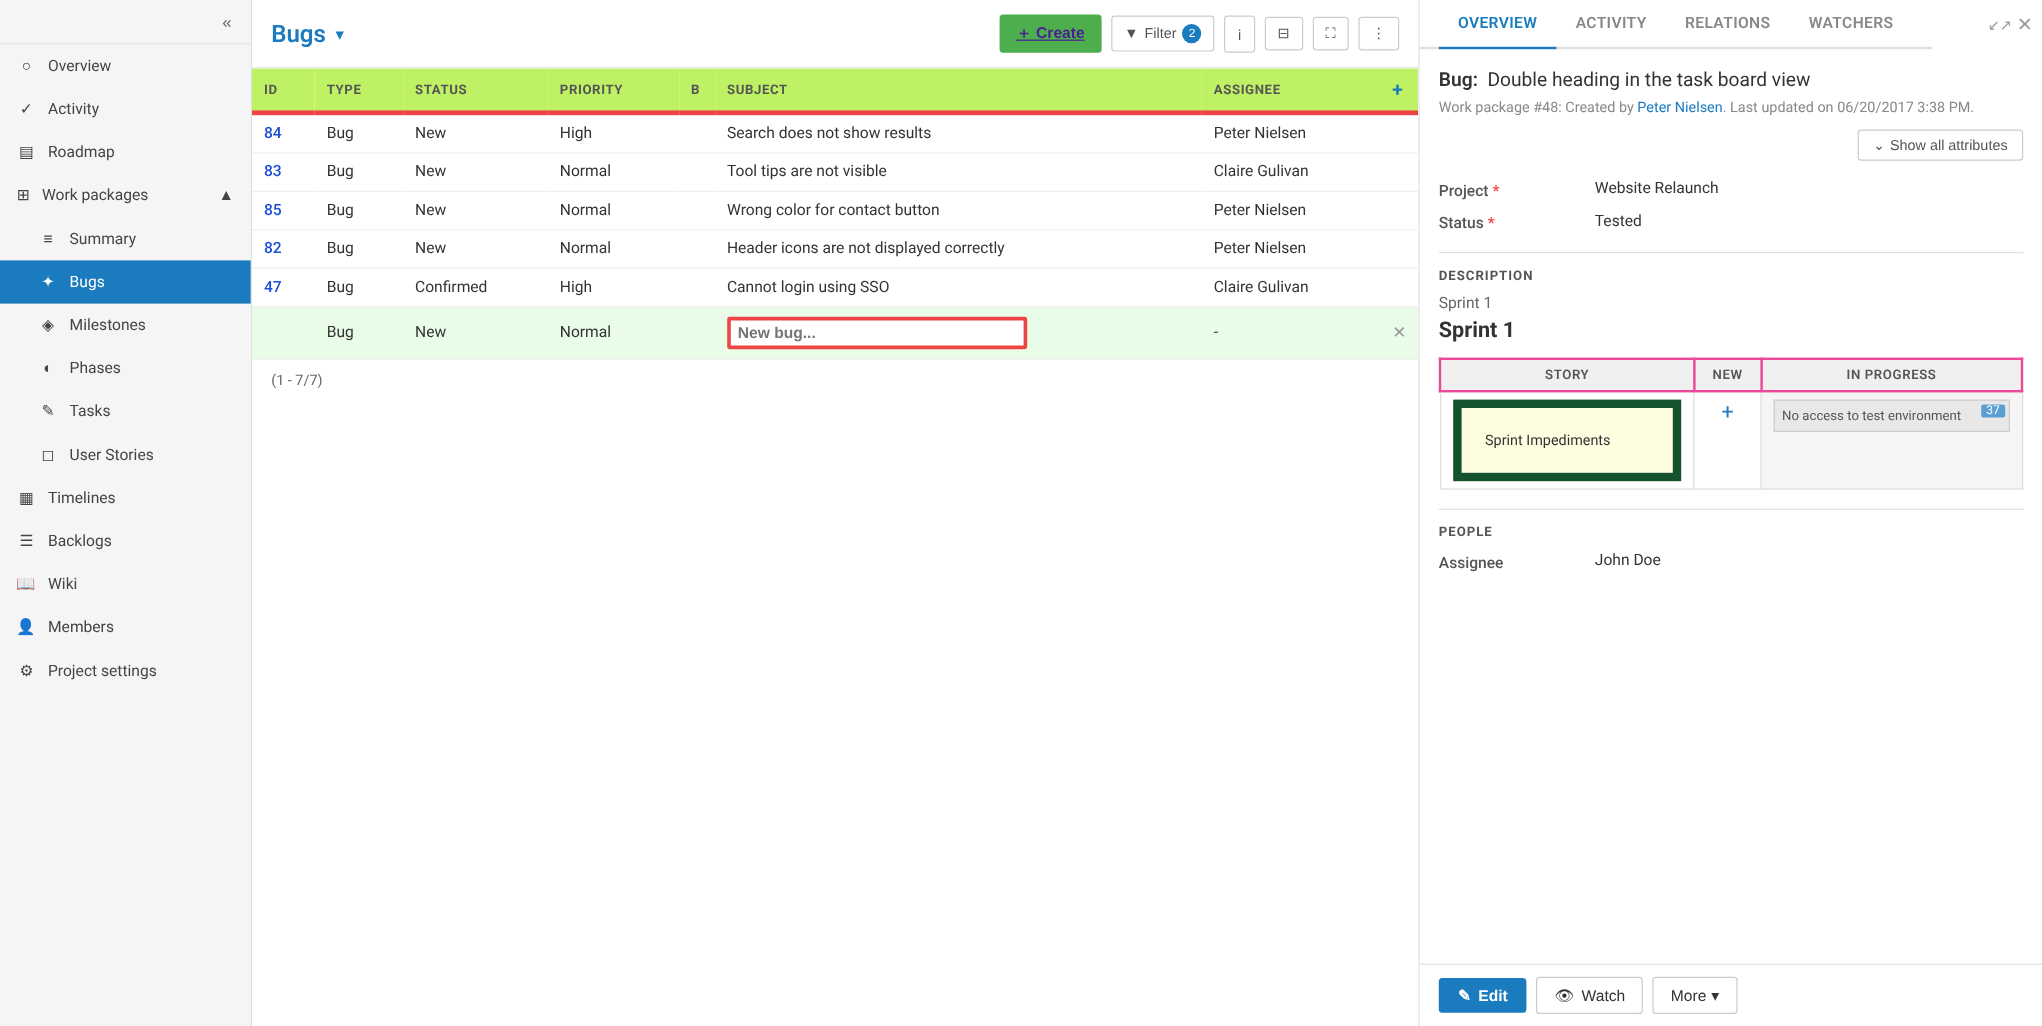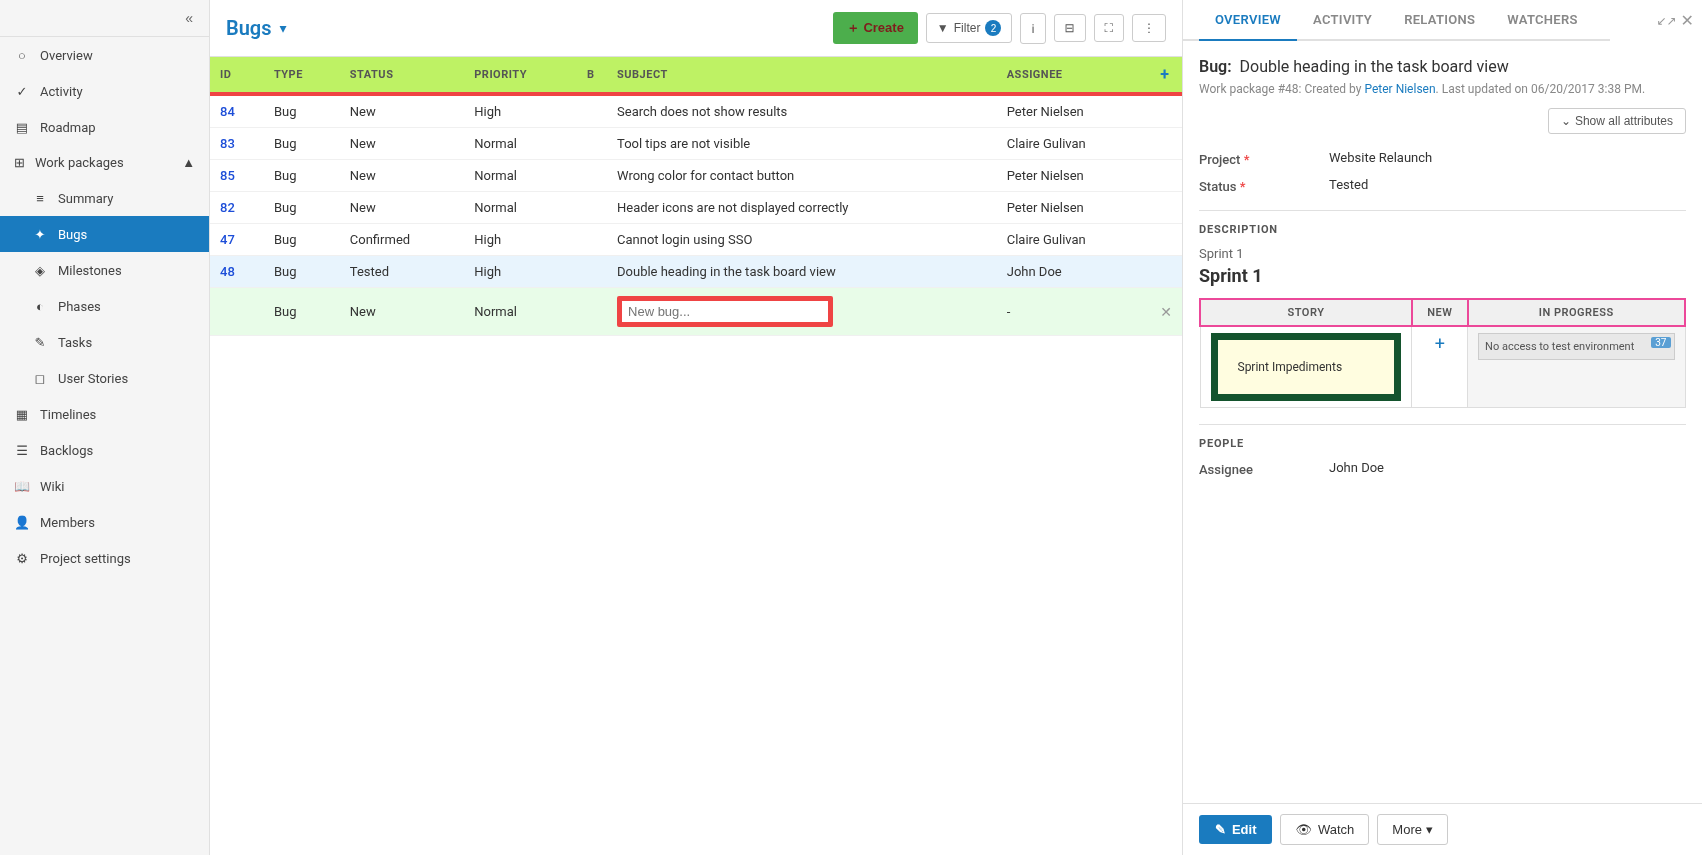--- a/index.html
+++ b/index.html
@@ -76,30 +76,31 @@
       border-bottom: 1px solid #e0e0e0;
       background: #fff;
       min-height: 56px;
     }
     .topbar-left { display: flex; align-items: center; gap: 8px; }
     .page-title { font-size: 20px; font-weight: 600; color: #1a7bbf; }
     .page-title-dropdown { color: #1a7bbf; font-size: 14px; cursor: pointer; }
     .topbar-right { display: flex; align-items: center; gap: 8px; }
     .btn-create {
       background: #4cae4c;
-      color: #7f1d1d;
+      color: #4c1d95;
       border: none;
       padding: 7px 14px;
       border-radius: 3px;
       cursor: pointer;
       font-size: 13px;
       font-weight: 600;
       display: flex;
       align-items: center;
       gap: 6px;
+      text-decoration: underline;
     }
     .btn-icon {
       background: none;
       border: 1px solid #ccc;
       padding: 6px 10px;
       border-radius: 3px;
       cursor: pointer;
       font-size: 12px;
       color: #555;
       display: flex;
@@ -144,26 +145,27 @@
     tbody tr td {
       padding: 8px 10px;
       border-bottom: 1px solid #f0f0f0;
       vertical-align: middle;
     }
     tbody tr.selected td { background: #e8f4fd; }
     tbody tr.inline-new td { background: #e8fce8; }
     .id-link { color: #1d4ed8; text-decoration: none; font-weight: 500; }
     .subject-text { color: #333; }
     .inline-input {
-      border: 5px solid #ef4444;
+      border: 3px solid #ef4444;
       padding: 3px 6px;
       font-size: 13px;
       outline: none;
-      width: 216px;
+      width: 250px;
       border-radius: 2px;
+      font-weight: bold;
     }
     .close-btn { cursor: pointer; color: #999; font-size: 14px; }
     .add-col-btn { color: #1a7bbf; cursor: pointer; font-size: 16px; }
     .pagination { padding: 10px 16px; color: #666; font-size: 12px; }
 
     
     #right-panel {
       width: 520px;
       min-width: 520px;
       border-left: 1px solid #e0e0e0;
@@ -456,44 +458,35 @@
           <tr>
       <td><a class="id-link">47</a></td>
       <td>Bug</td>
       <td>Confirmed</td>
       <td>High</td>
       <td></td>
       <td><span class="subject-text">Cannot login using SSO</span></td>
       <td>Claire Gulivan</td>
       <td></td>
     </tr>
-          <tr class="selected">
-      <td><a class="id-link">48</a></td>
-      <td>Bug</td>
-      <td>Tested</td>
-      <td>High</td>
-      <td></td>
-      <td><span class="subject-text">Double heading in the task board view</span></td>
-      <td>John Doe</td>
-      <td></td>
-    </tr>
           <tr class="inline-new">
     <td></td>
     <td>Bug</td>
     <td>New</td>
     <td>Normal</td>
     <td></td>
     <td>
       <input class="inline-input" placeholder="New bug..." value="" style="">
     </td>
     <td>-</td>
     <td><span class="close-btn">✕</span></td>
   </tr>
         </tbody>
     </table>
+    <div class="pagination">(1 - 7/7)</div>
   </div>
 </div>
 
 <div id="right-panel">
 
   <div class="panel-tabs-row">
     <div class="panel-tabs">
       <div class="panel-tab active">OVERVIEW</div>
       <div class="panel-tab">ACTIVITY</div>
       <div class="panel-tab">RELATIONS</div>

